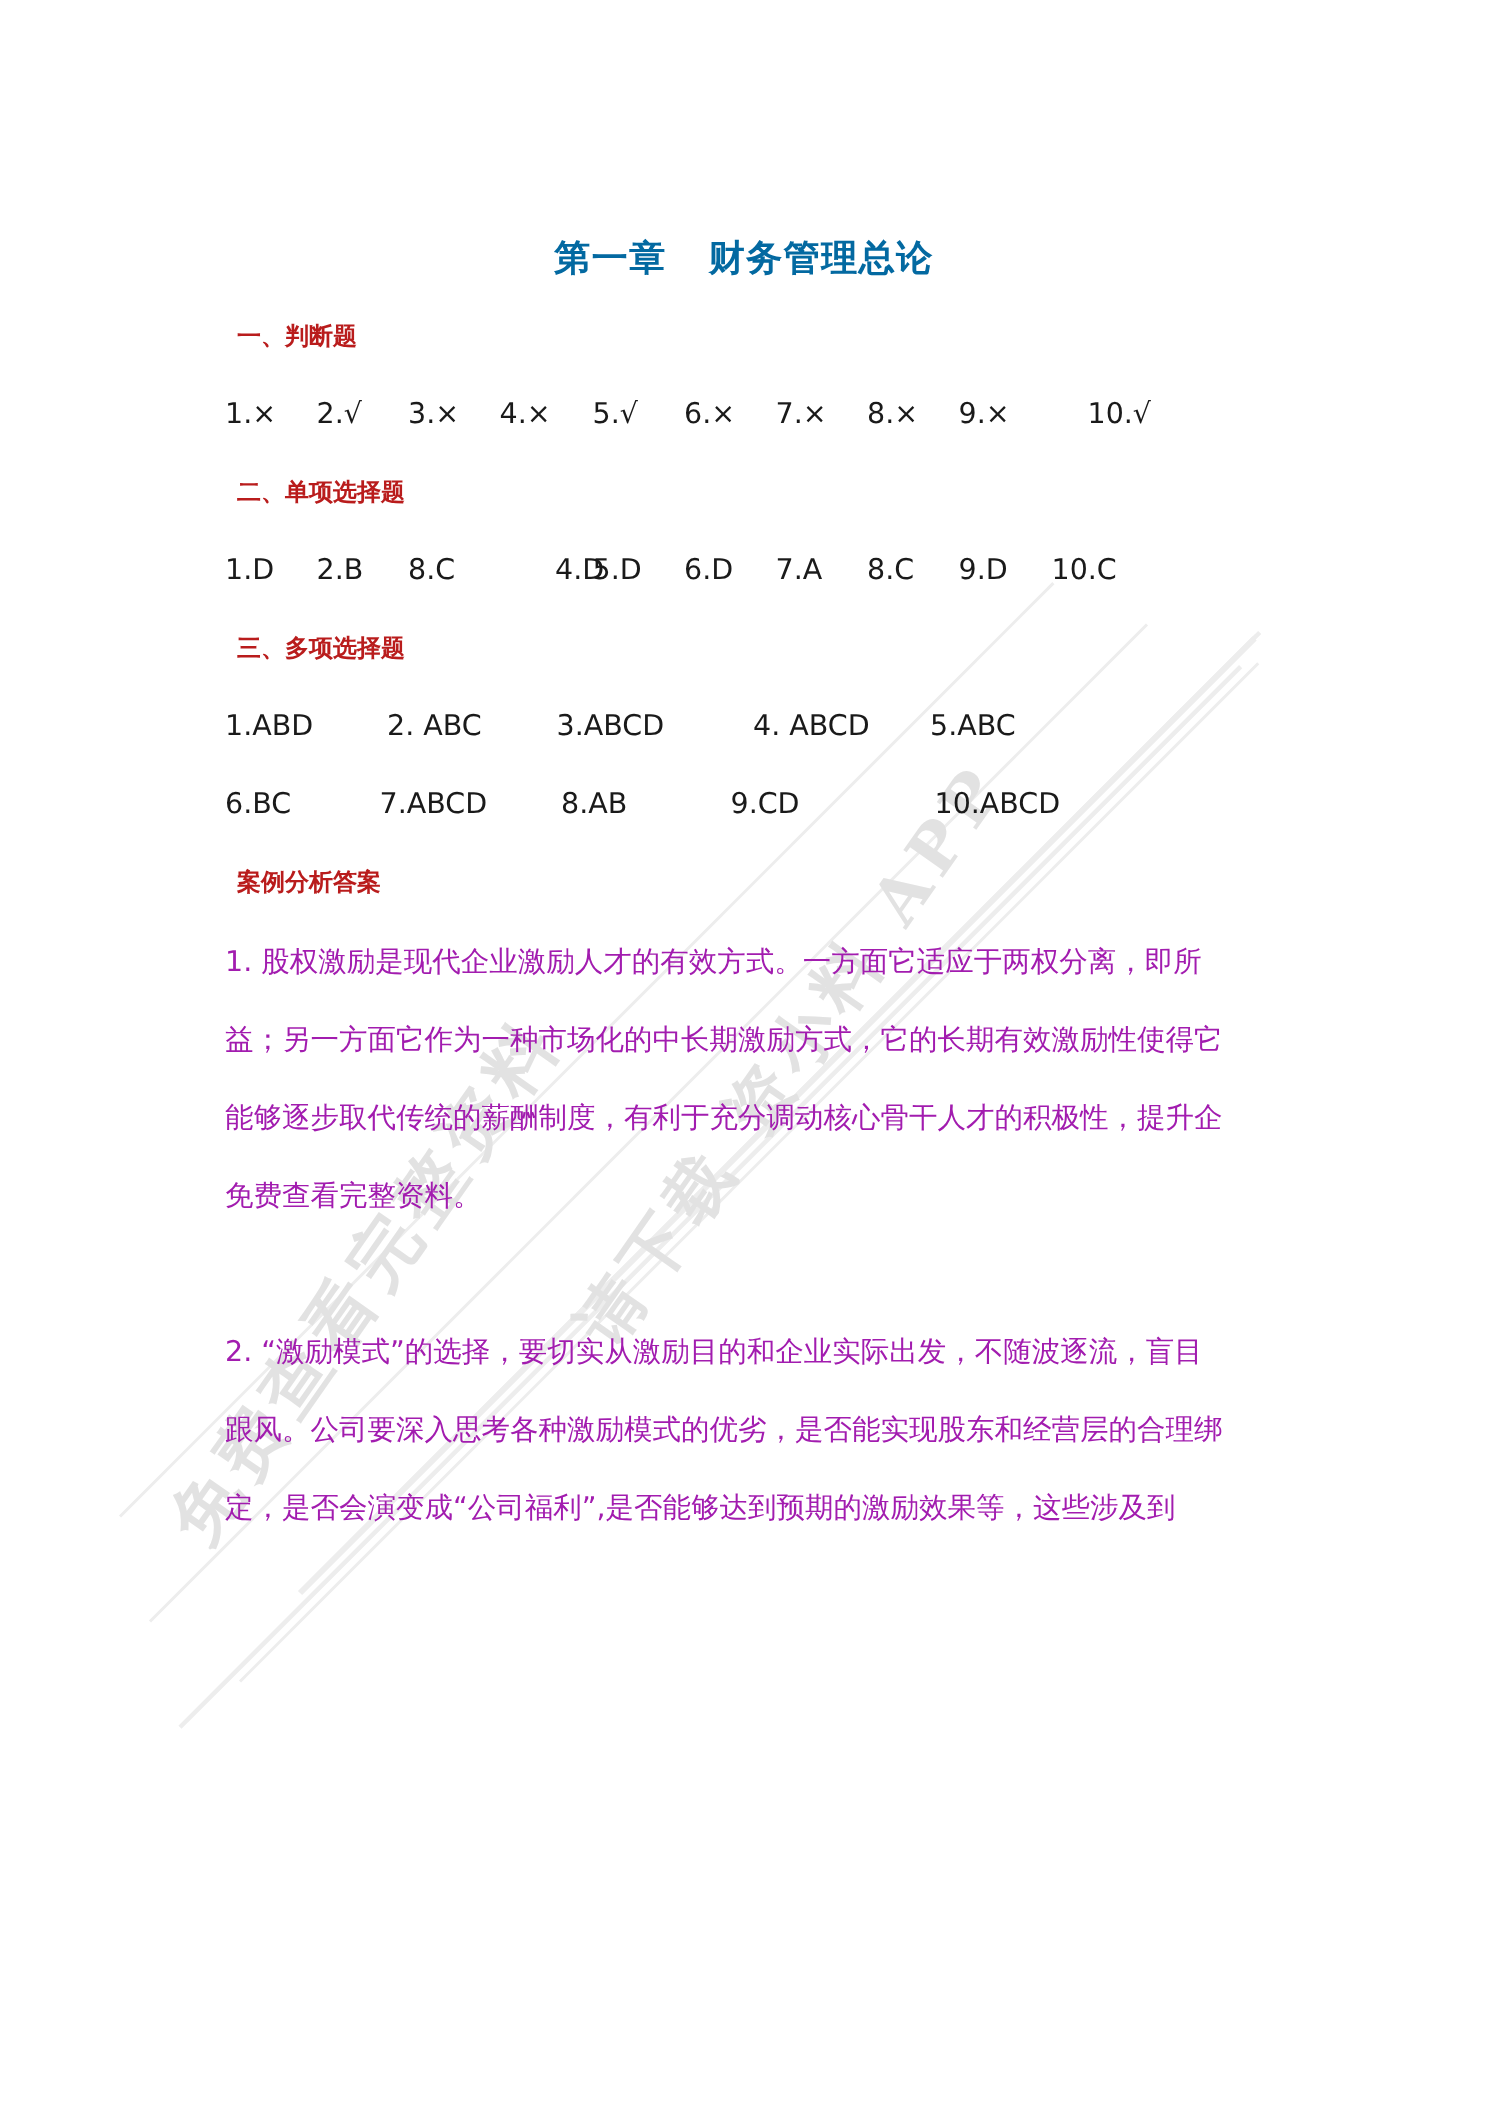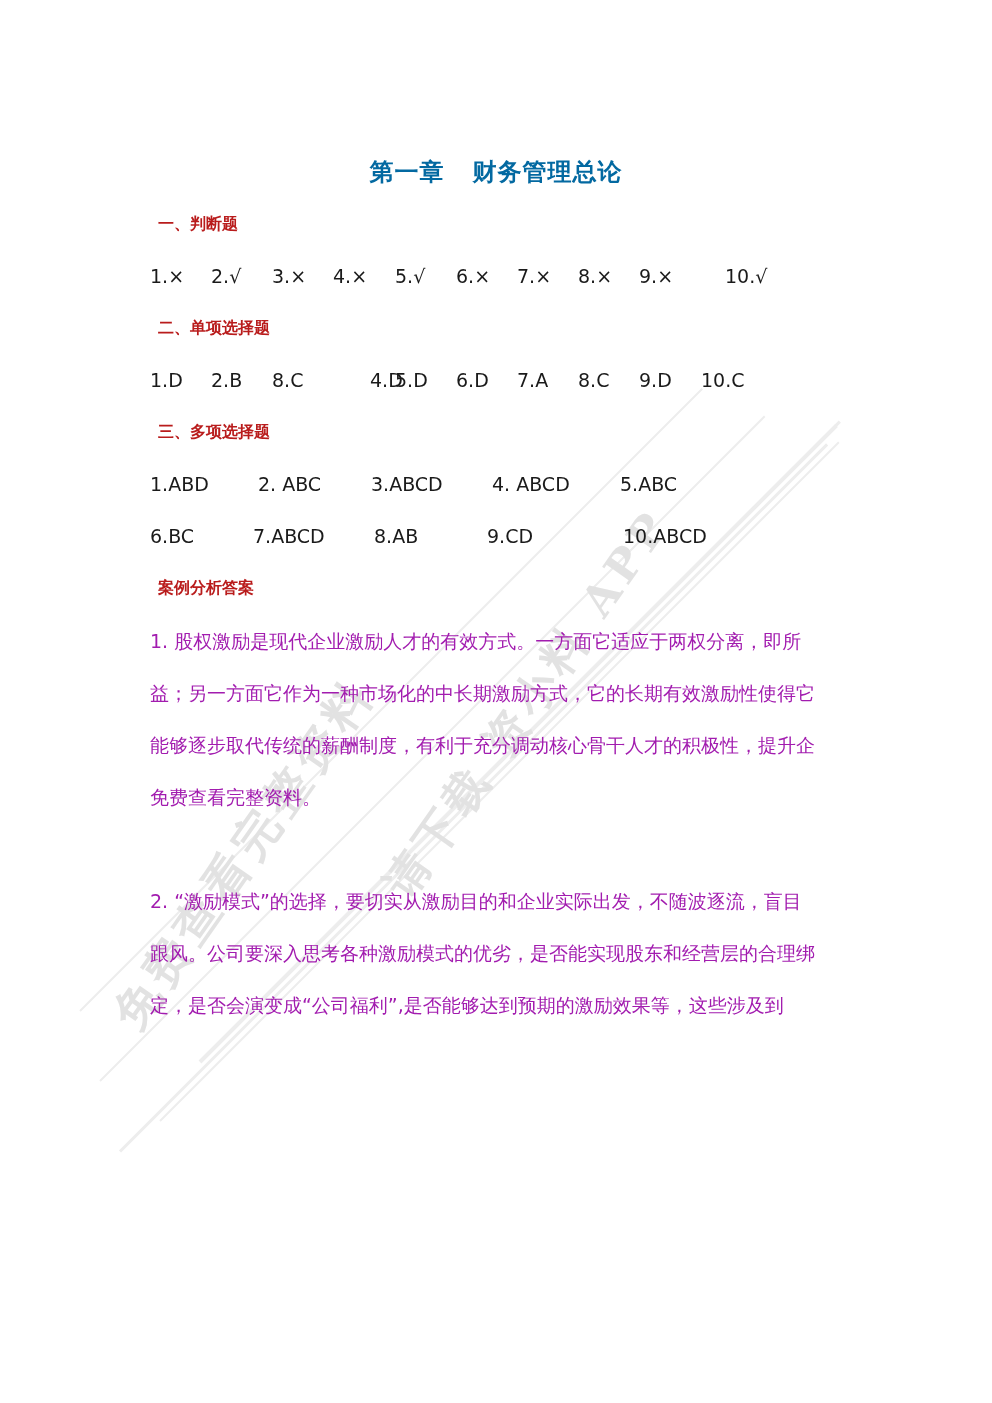--- a/index.html
+++ b/index.html
@@ -125,21 +125,21 @@
     <span style="left:428px;">8.C</span>
     <span style="left:489px;">9.D</span>
     <span style="left:551px;">10.C</span>
   </div>
 
   <div class="section-heading" style="top:422px;">三、多项选择题</div>
   <div class="answer-row" style="top:473px;">
     <span style="left:0px;">1.ABD</span>
     <span style="left:108px;">2. ABC</span>
     <span style="left:221px;">3.ABCD</span>
-    <span style="left:342px;">4. ABCD</span>
+    <span style="left:352px;">4. ABCD</span>
     <span style="left:470px;">5.ABC</span>
   </div>
   <div class="answer-row" style="top:525px;">
     <span style="left:0px;">6.BC</span>
     <span style="left:103px;">7.ABCD</span>
     <span style="left:224px;">8.AB</span>
     <span style="left:337px;">9.CD</span>
     <span style="left:473px;">10.ABCD</span>
   </div>
 

